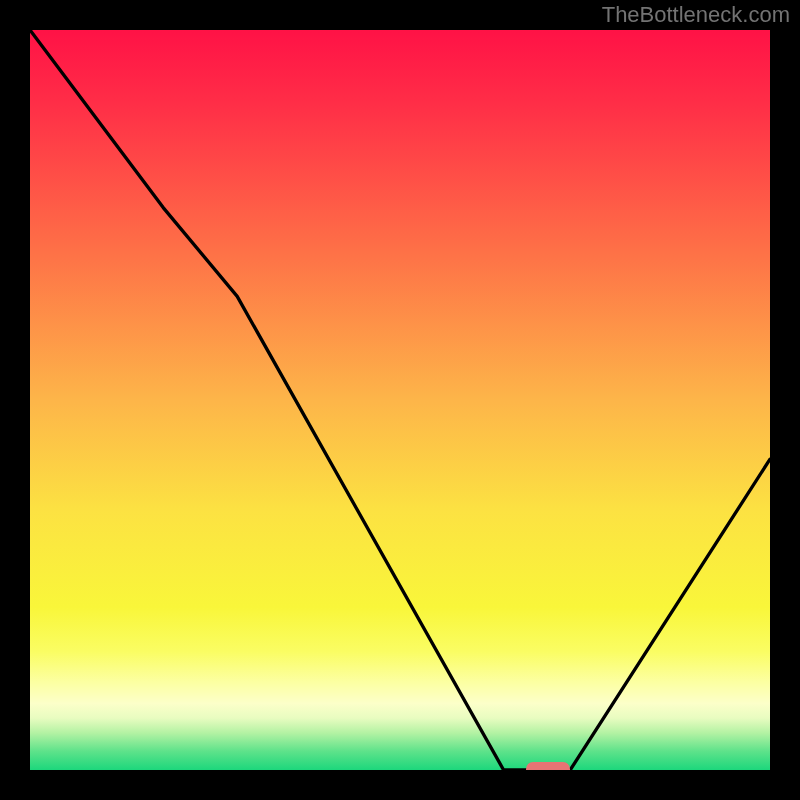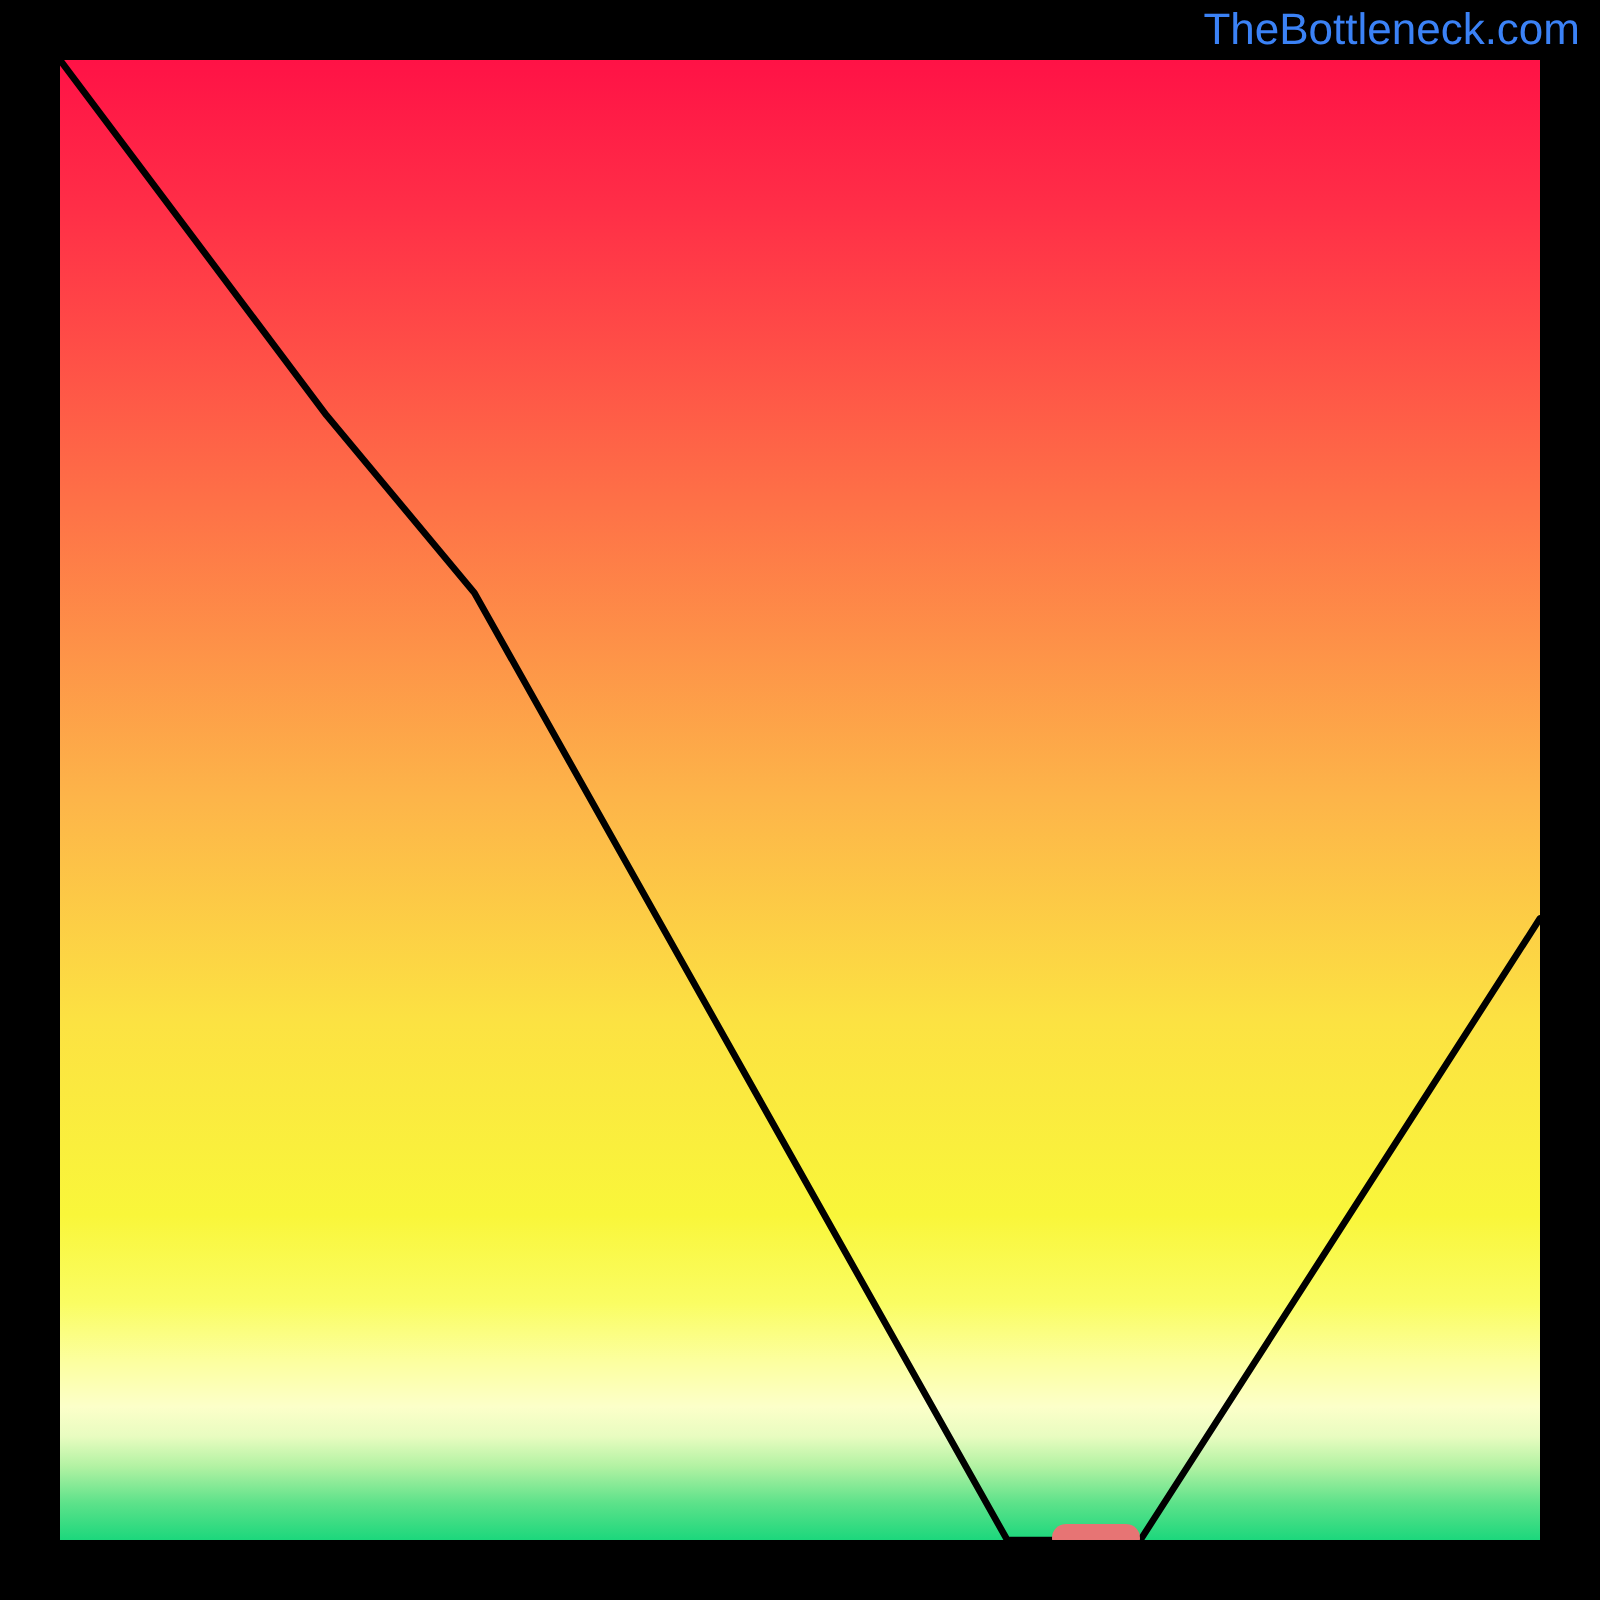--- a/index.html
+++ b/index.html
@@ -14,21 +14,21 @@
   .frame {
     position: relative;
     width: 800px;
     height: 800px;
     background: #000;
   }
   .watermark {
     position: absolute;
     top: 2px;
     right: 10px;
-    color: #3b82f6;
+    color: #737373;
     font-size: 22px;
     font-weight: 500;
     z-index: 10;
   }
   .plot-area {
     position: absolute;
     left: 30px;
     top: 30px;
     width: 740px;
     height: 740px;

